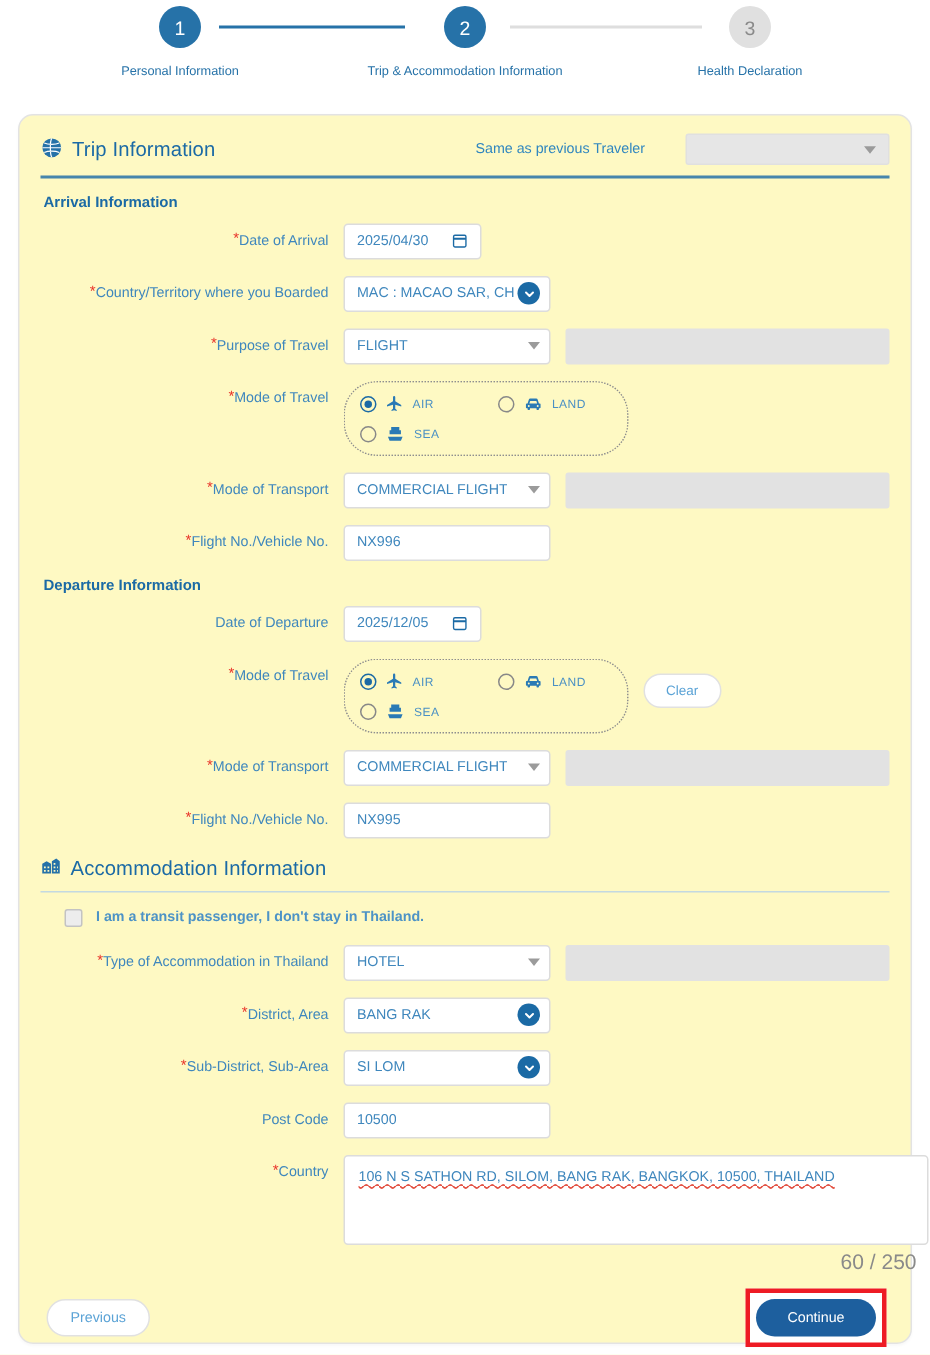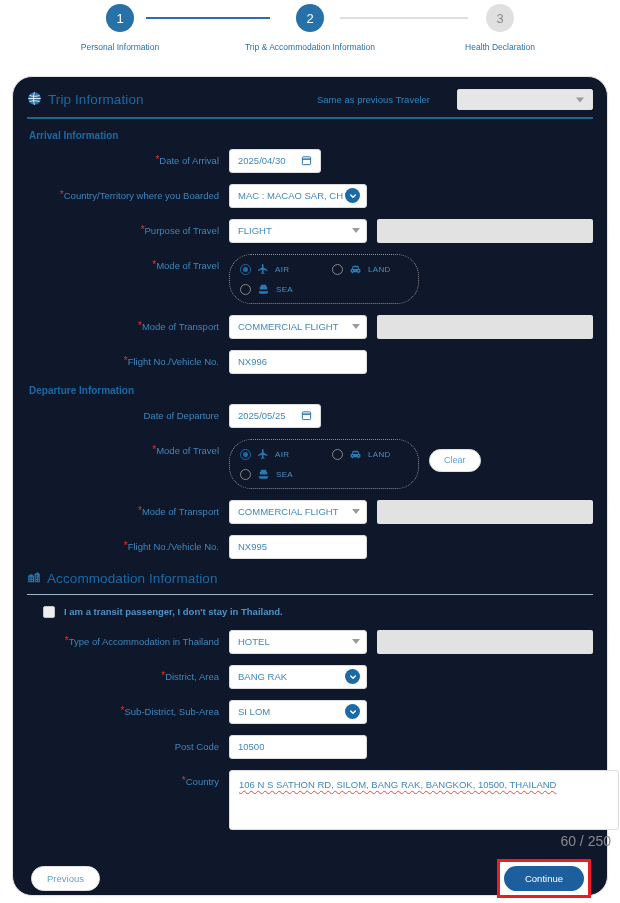--- a/index.html
+++ b/index.html
@@ -59,22 +59,22 @@
     height: 2px;
     z-index: 1;
   }
   .connector.c1 { left: 146px; width: 124px; background: #2672a8; }
   .connector.c2 { left: 340px; width: 128px; background: #dedede; }
 
   
   .card {
     margin: 4px 12px 0 12px;
     border: 1px solid #e3e3e3;
-    border-radius: 20px;
-    background: #0f172a;
+    border-radius: 10px;
+    background: #fef9c3;
     height: 820px;
     padding: 12px 14px 0 14px;
     position: relative;
     box-shadow: 0 1px 2px rgba(0,0,0,0.03);
   }
 
   
   .section-head {
     display: flex;
     align-items: center;
@@ -454,21 +454,21 @@
       </div>
     </div>
   </div>
 
   <div class="subsection">Departure Information</div>
 
   <div class="row">
     <div class="lbl"><span>Date of Departure</span></div>
     <div class="ctl">
       <div class="fld w140">
-        <span class="val">2025/05/25</span>
+        <span class="val">2025/12/05</span>
         <span class="cal-icon">
           <svg width="11" height="11" viewBox="0 0 24 24" fill="none" stroke="#1b6aa5" stroke-width="2">
             <rect x="3" y="4" width="18" height="17" rx="2"></rect>
             <path d="M3 9h18" stroke-width="3"></path>
           </svg>
         </span>
       </div>
     </div>
   </div>
 

